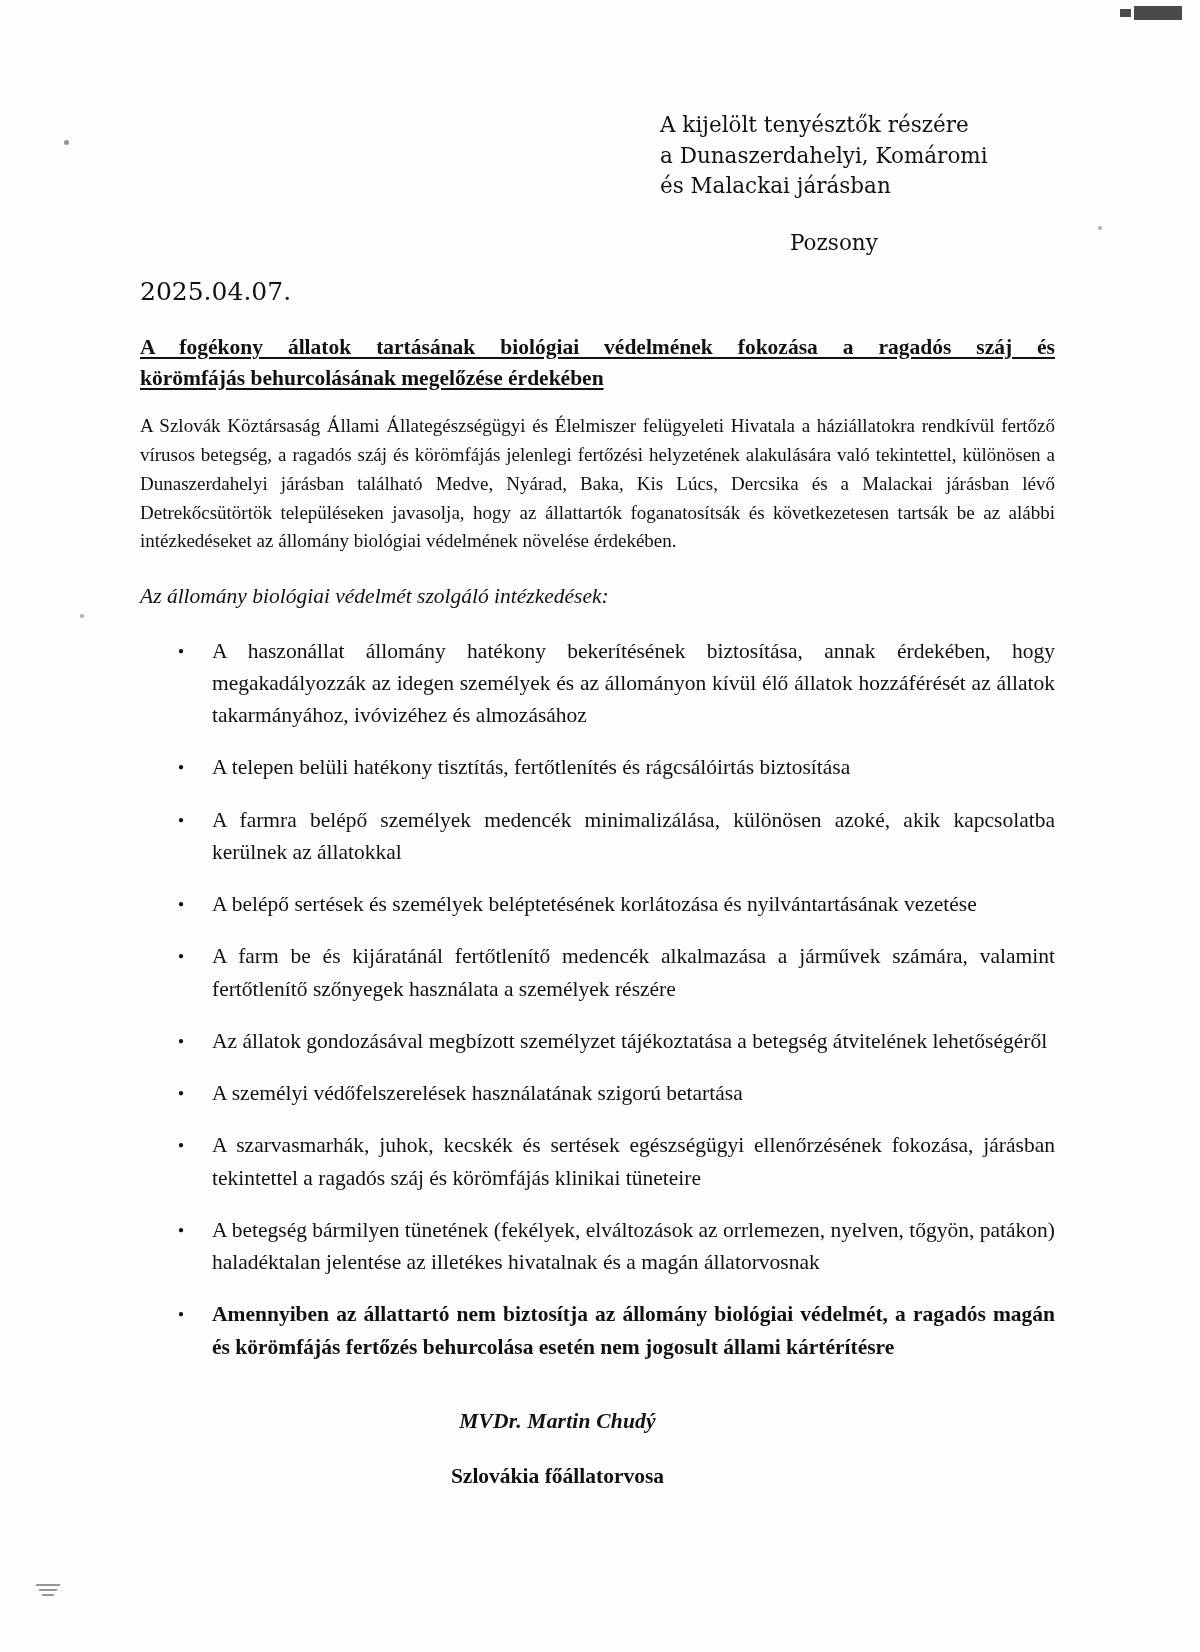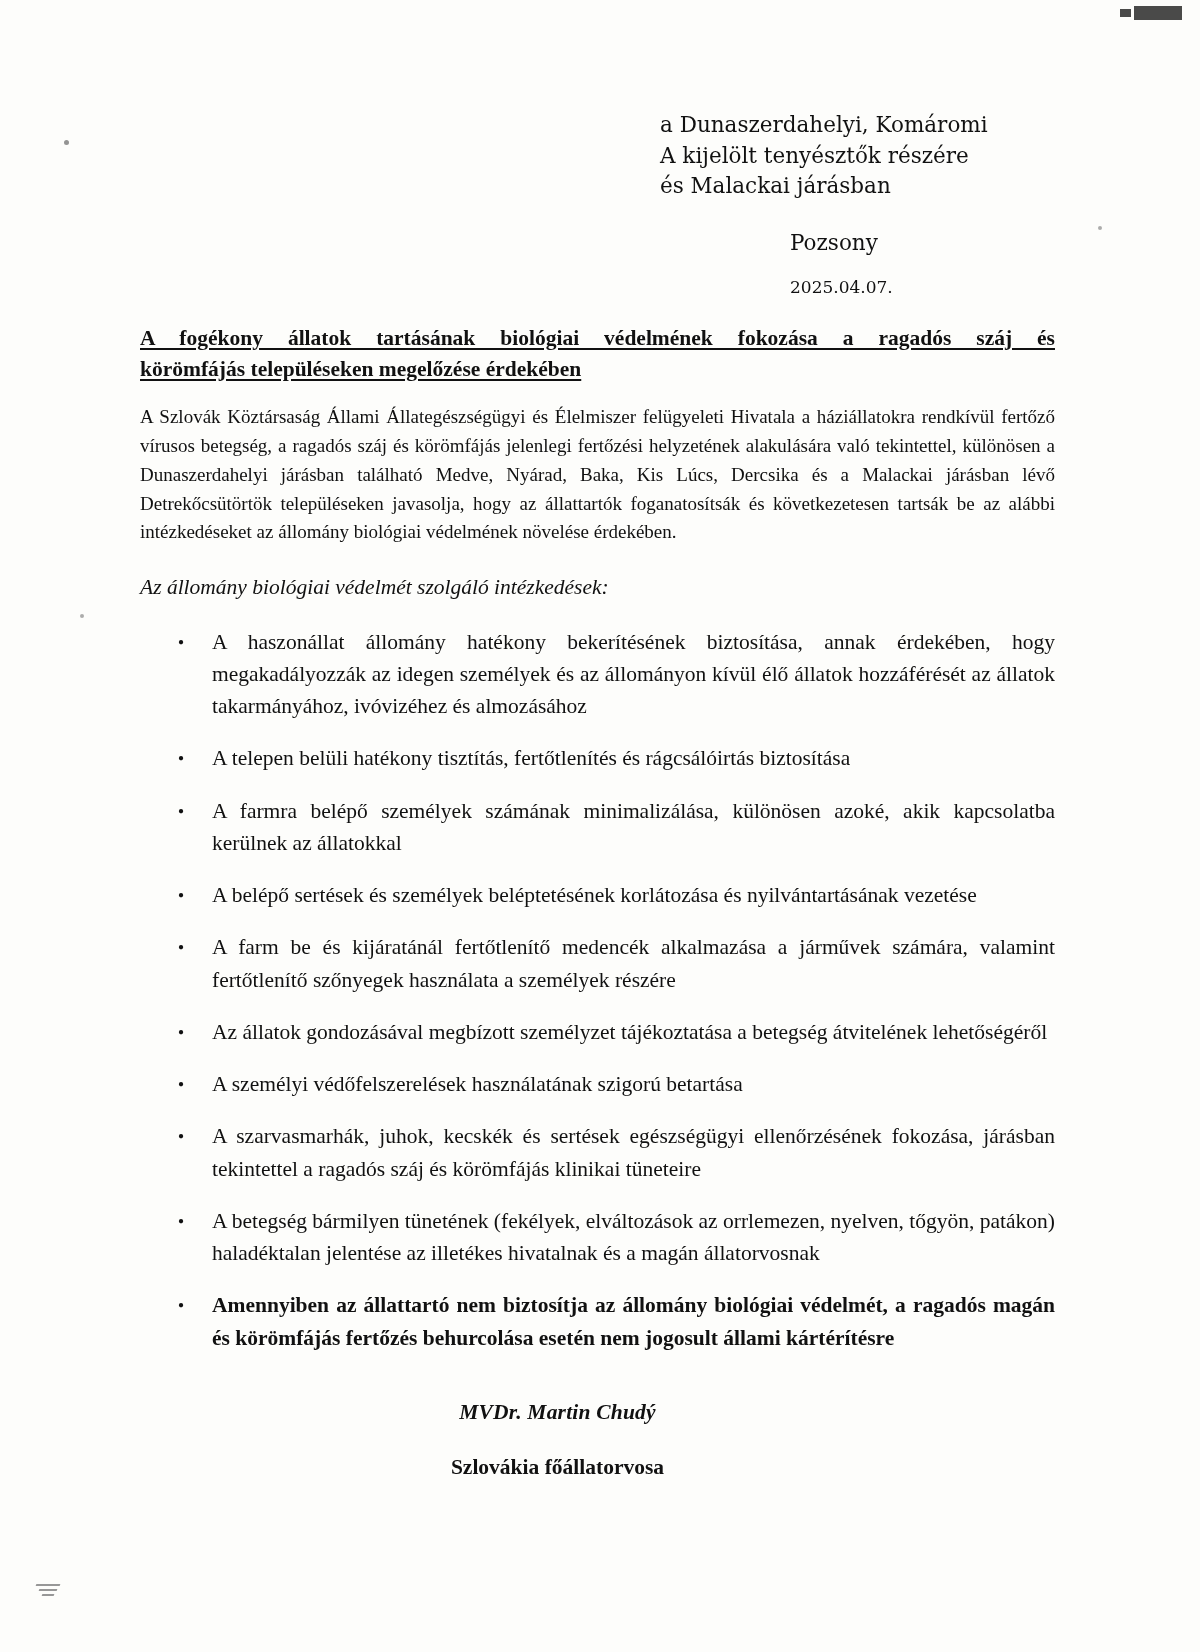--- a/index.html
+++ b/index.html
@@ -105,23 +105,22 @@
   }
   .addressee div { white-space: nowrap; }
 
   .place {
     margin-left: 650px;
     margin-top: 28px;
     font-size: 21.5px;
     font-family: "DejaVu Serif", "Liberation Serif", serif;
   }
   .date {
-    margin-left: 650px;
     margin-top: 22px;
-    font-size: 17px;
+    font-size: 25px;
     font-family: "DejaVu Serif", "Liberation Serif", serif;
   }
 
   .subject {
     margin-top: 26px;
     font-weight: bold;
     font-size: 21.5px;
     line-height: 1.45;
     text-decoration: underline;
     text-underline-offset: 3px;
@@ -197,41 +196,41 @@
 <div class="page">
 
   <div class="scan-mark-top"></div>
   <div class="dot-left"></div>
   <div class="dot-left2"></div>
   <div class="dot-right"></div>
 
   <div class="content">
 
     <div class="addressee">
+      <div>A kijelölt tenyésztők részére</div>
       <div>a Dunaszerdahelyi, Komáromi</div>
-      <div>A kijelölt tenyésztők részére</div>
       <div>és Malackai járásban</div>
     </div>
 
     <div class="place">Pozsony</div>
     <div class="date">2025.04.07.</div>
 
     <div class="subject">
       <span class="l1">A fogékony állatok tartásának biológiai védelmének fokozása a ragadós száj és</span>
-      <span class="l2">körömfájás településeken megelőzése érdekében</span>
+      <span class="l2">körömfájás behurcolásának megelőzése érdekében</span>
     </div>
 
     <div class="para first">A Szlovák Köztársaság Állami Állategészségügyi és Élelmiszer felügyeleti Hivatala a háziállatokra rendkívül fertőző vírusos betegség, a ragadós száj és körömfájás jelenlegi fertőzési helyzetének alakulására való tekintettel, különösen a Dunaszerdahelyi járásban található Medve, Nyárad, Baka, Kis Lúcs, Dercsika és a Malackai járásban lévő Detrekőcsütörtök településeken javasolja, hogy az állattartók foganatosítsák és következetesen tartsák be az alábbi intézkedéseket az állomány biológiai védelmének növelése érdekében.</div>
 
     <div class="lead">Az állomány biológiai védelmét szolgáló intézkedések:</div>
 
     <ul class="bullets">
       <li>A haszonállat állomány hatékony bekerítésének biztosítása, annak érdekében, hogy megakadályozzák az idegen személyek és az állományon kívül élő állatok hozzáférését az állatok takarmányához, ivóvizéhez és almozásához</li>
       <li>A telepen belüli hatékony tisztítás, fertőtlenítés és rágcsálóirtás biztosítása</li>
-      <li>A farmra belépő személyek számának minimalizálása, különösen azoké, akik kapcsolatba kerülnek az állatokkal</li>
+      <li>A farmra belépő személyek medencék minimalizálása, különösen azoké, akik kapcsolatba kerülnek az állatokkal</li>
       <li>A belépő sertések és személyek beléptetésének korlátozása és nyilvántartásának vezetése</li>
       <li>A farm be és kijáratánál fertőtlenítő medencék alkalmazása a járművek számára, valamint fertőtlenítő szőnyegek használata a személyek részére</li>
       <li>Az állatok gondozásával megbízott személyzet tájékoztatása a betegség átvitelének lehetőségéről</li>
       <li>A személyi védőfelszerelések használatának szigorú betartása</li>
       <li>A szarvasmarhák, juhok, kecskék és sertések egészségügyi ellenőrzésének fokozása, járásban tekintettel a ragadós száj és körömfájás klinikai tüneteire</li>
       <li>A betegség bármilyen tünetének (fekélyek, elváltozások az orrlemezen, nyelven, tőgyön, patákon) haladéktalan jelentése az illetékes hivatalnak és a magán állatorvosnak</li>
       <li class="bold">Amennyiben az állattartó nem biztosítja az állomány biológiai védelmét, a ragadós magán és körömfájás fertőzés behurcolása esetén nem jogosult állami kártérítésre</li>
     </ul>
 
     <div class="signature">

